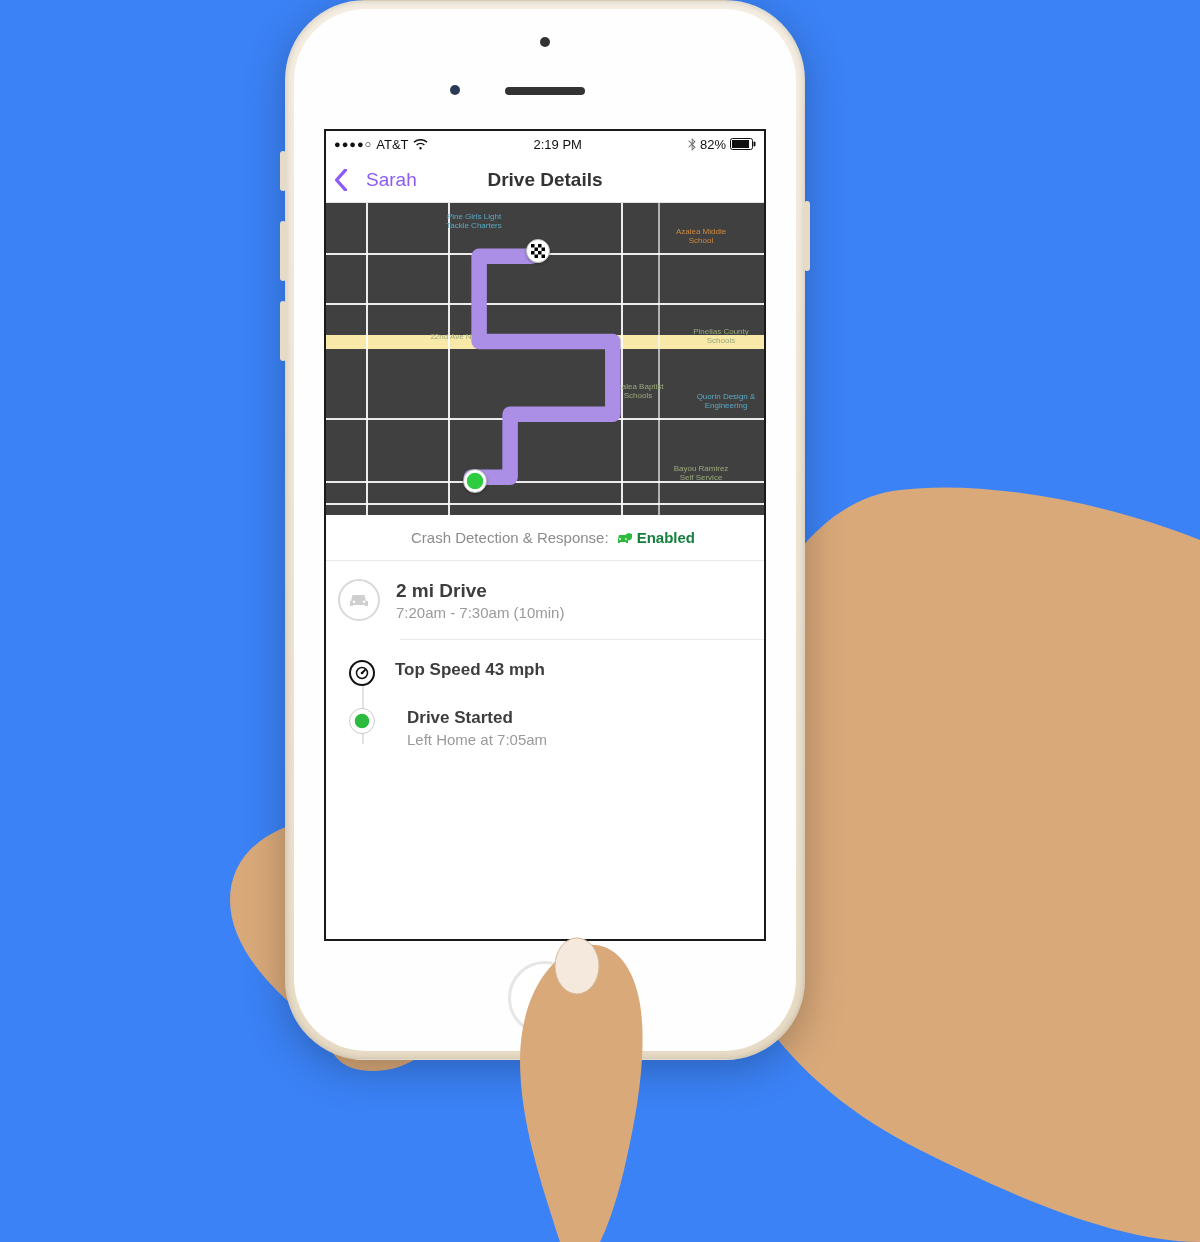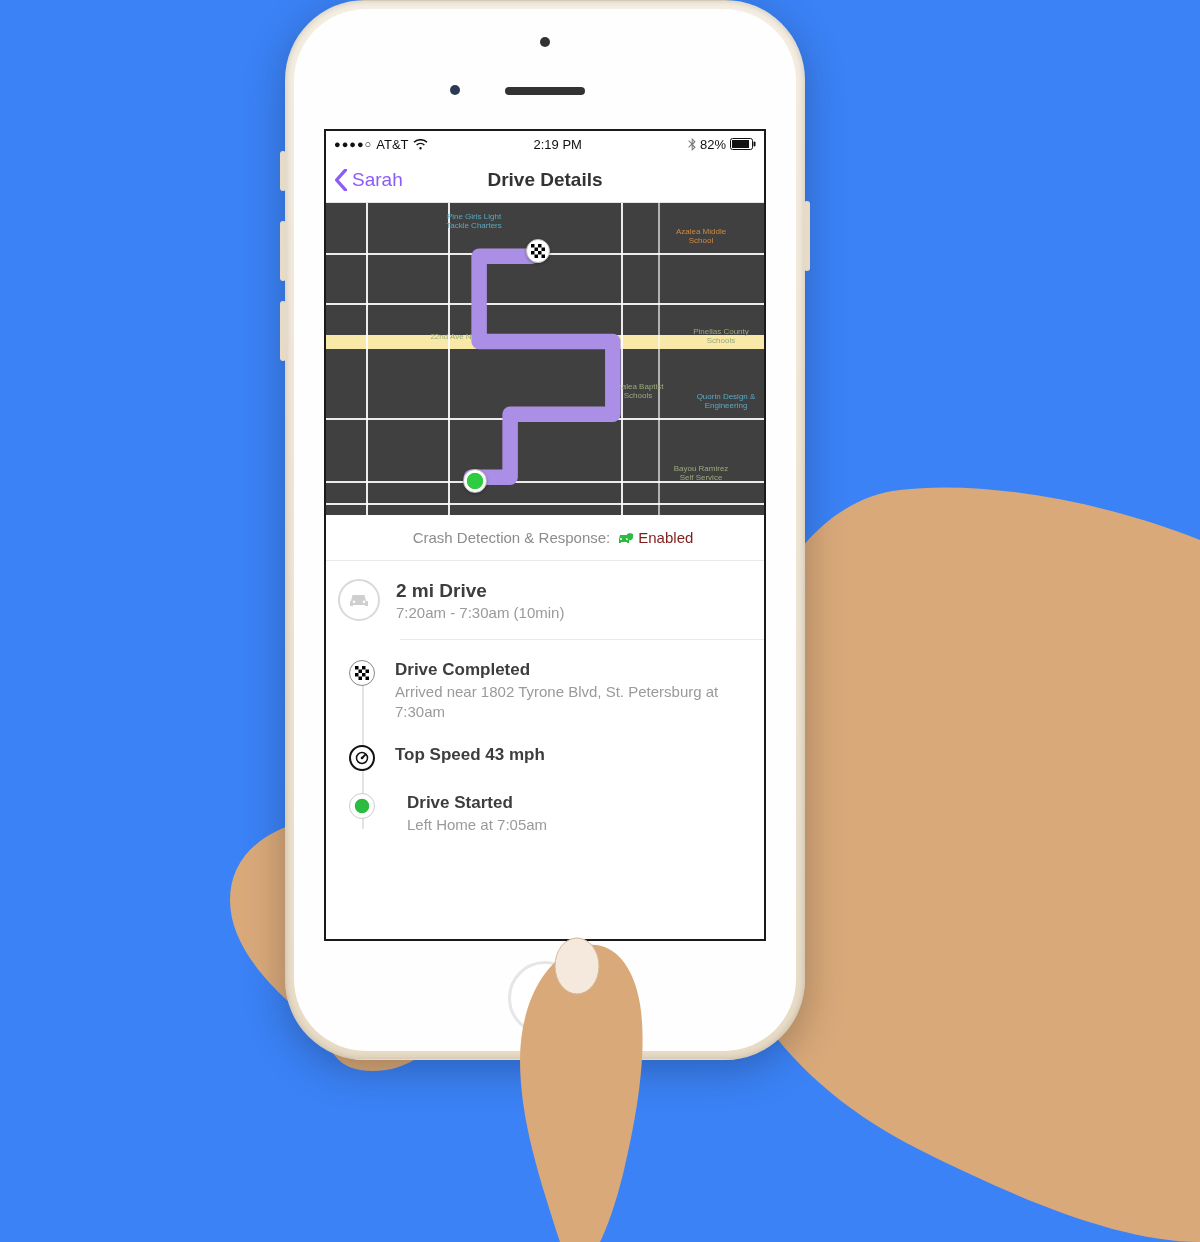--- a/index.html
+++ b/index.html
@@ -61,21 +61,21 @@
     padding:0 8px; font-size:13px; font-weight:500; color:#111;
   }
   .status-left, .status-right { display:flex; align-items:center; gap:4px; }
   .dots { letter-spacing:1px; font-size:11px; }
   .wifi-icon, .bt-icon, .batt-icon { display:inline-flex; }
   
   .nav-bar {
     height:46px; border-bottom:1px solid #e5e5e5; display:flex;
     align-items:center; position:relative; padding:0 8px;
   }
-  .back-btn { display:flex; align-items:center; gap:4px; color:#8b5cf6; font-size:19px; cursor:pointer; }
+  .back-btn { display:flex; align-items:center; gap:18px; color:#8b5cf6; font-size:19px; cursor:pointer; }
   .back-btn svg { width:14px; height:22px; }
   .nav-title { position:absolute; left:0; right:0; text-align:center; font-size:19px; font-weight:600; color:#333; pointer-events:none; }
   
   .map {
     height:312px; background:#404040; position:relative; overflow:hidden;
   }
   .map::before {
     content:''; position:absolute; left:0; top:132px; width:100%; height:14px;
     background:#f8e9a8;
   }
@@ -89,21 +89,21 @@
   .map-pin.start { background:radial-gradient(circle,#2ecc40 0 50%, #fff 55% 100%); }
   .map-pin.end { background:#fff; display:flex; align-items:center; justify-content:center; font-size:14px; }
   .map-poi { position:absolute; font-size:8px; color:#9aa97a; text-align:center; line-height:1.1; }
   .map-poi.orange { color:#d08a3e; }
   .map-poi.blue { color:#5aa8c2; }
   
   .crash-row {
     height:46px; border-bottom:1px solid #e9e9e9; display:flex;
     align-items:center; justify-content:center; font-size:15px; color:#8c8c8c; gap:6px;padding-left:16px;
   }
-  .crash-row .enabled { color:#7f1d1d; font-weight:400; display:flex; align-items:center; gap:4px; }
+  .crash-row .enabled { color:#15803d; font-weight:700; display:flex; align-items:center; gap:4px; }
   
   .summary-row {
     padding:18px 12px; display:flex; gap:16px; align-items:center;
   }
   .car-circle {
     width:42px; height:42px; border-radius:50%; border:2px solid #d9d9d9;
     display:flex; align-items:center; justify-content:center; color:#bfbfbf;
     flex-shrink:0;
   }
   .summary-text h3 { font-size:19px; font-weight:600; color:#3d3d3d; margin-bottom:2px; }
@@ -246,38 +246,20 @@
         <div class="summary-text">
           <h3>2 mi Drive</h3>
           <p>7:20am - 7:30am (10min)</p>
         </div>
       </div>
       <div class="inner-divider"></div>
 
       <div class="timeline">
         <div class="tl-line"></div>
 
-        <div class="tl-item">
-          <div class="tl-icon checker">
-            <svg width="14" height="14" viewBox="0 0 4 4">
-                <rect width="1" height="1" x="0" y="0"></rect>
-                <rect width="1" height="1" x="2" y="0"></rect>
-                <rect width="1" height="1" x="1" y="1"></rect>
-                <rect width="1" height="1" x="3" y="1"></rect>
-                <rect width="1" height="1" x="0" y="2"></rect>
-                <rect width="1" height="1" x="2" y="2"></rect>
-                <rect width="1" height="1" x="1" y="3"></rect>
-                <rect width="1" height="1" x="3" y="3"></rect>
-              </svg>
-          </div>
-          <div class="tl-text">
-            <h4>Drive Completed</h4>
-            <p>Arrived near 1802 Tyrone Blvd, St. Petersburg at 7:30am</p>
-          </div>
-        </div>
 
         <div class="tl-item">
           <div class="tl-icon speed">
             <svg width="14" height="14" viewBox="0 0 14 14">
                 <circle cx="7" cy="7" r="5.5" fill="none" stroke="#111" stroke-width="1.5"></circle>
                 <path d="M7 7 L10 4" stroke="#111" stroke-width="1.8" stroke-linecap="round"></path>
                 <circle cx="7" cy="7" r="1.3" fill="#111"></circle>
               </svg>
           </div>
           <div class="tl-text">

